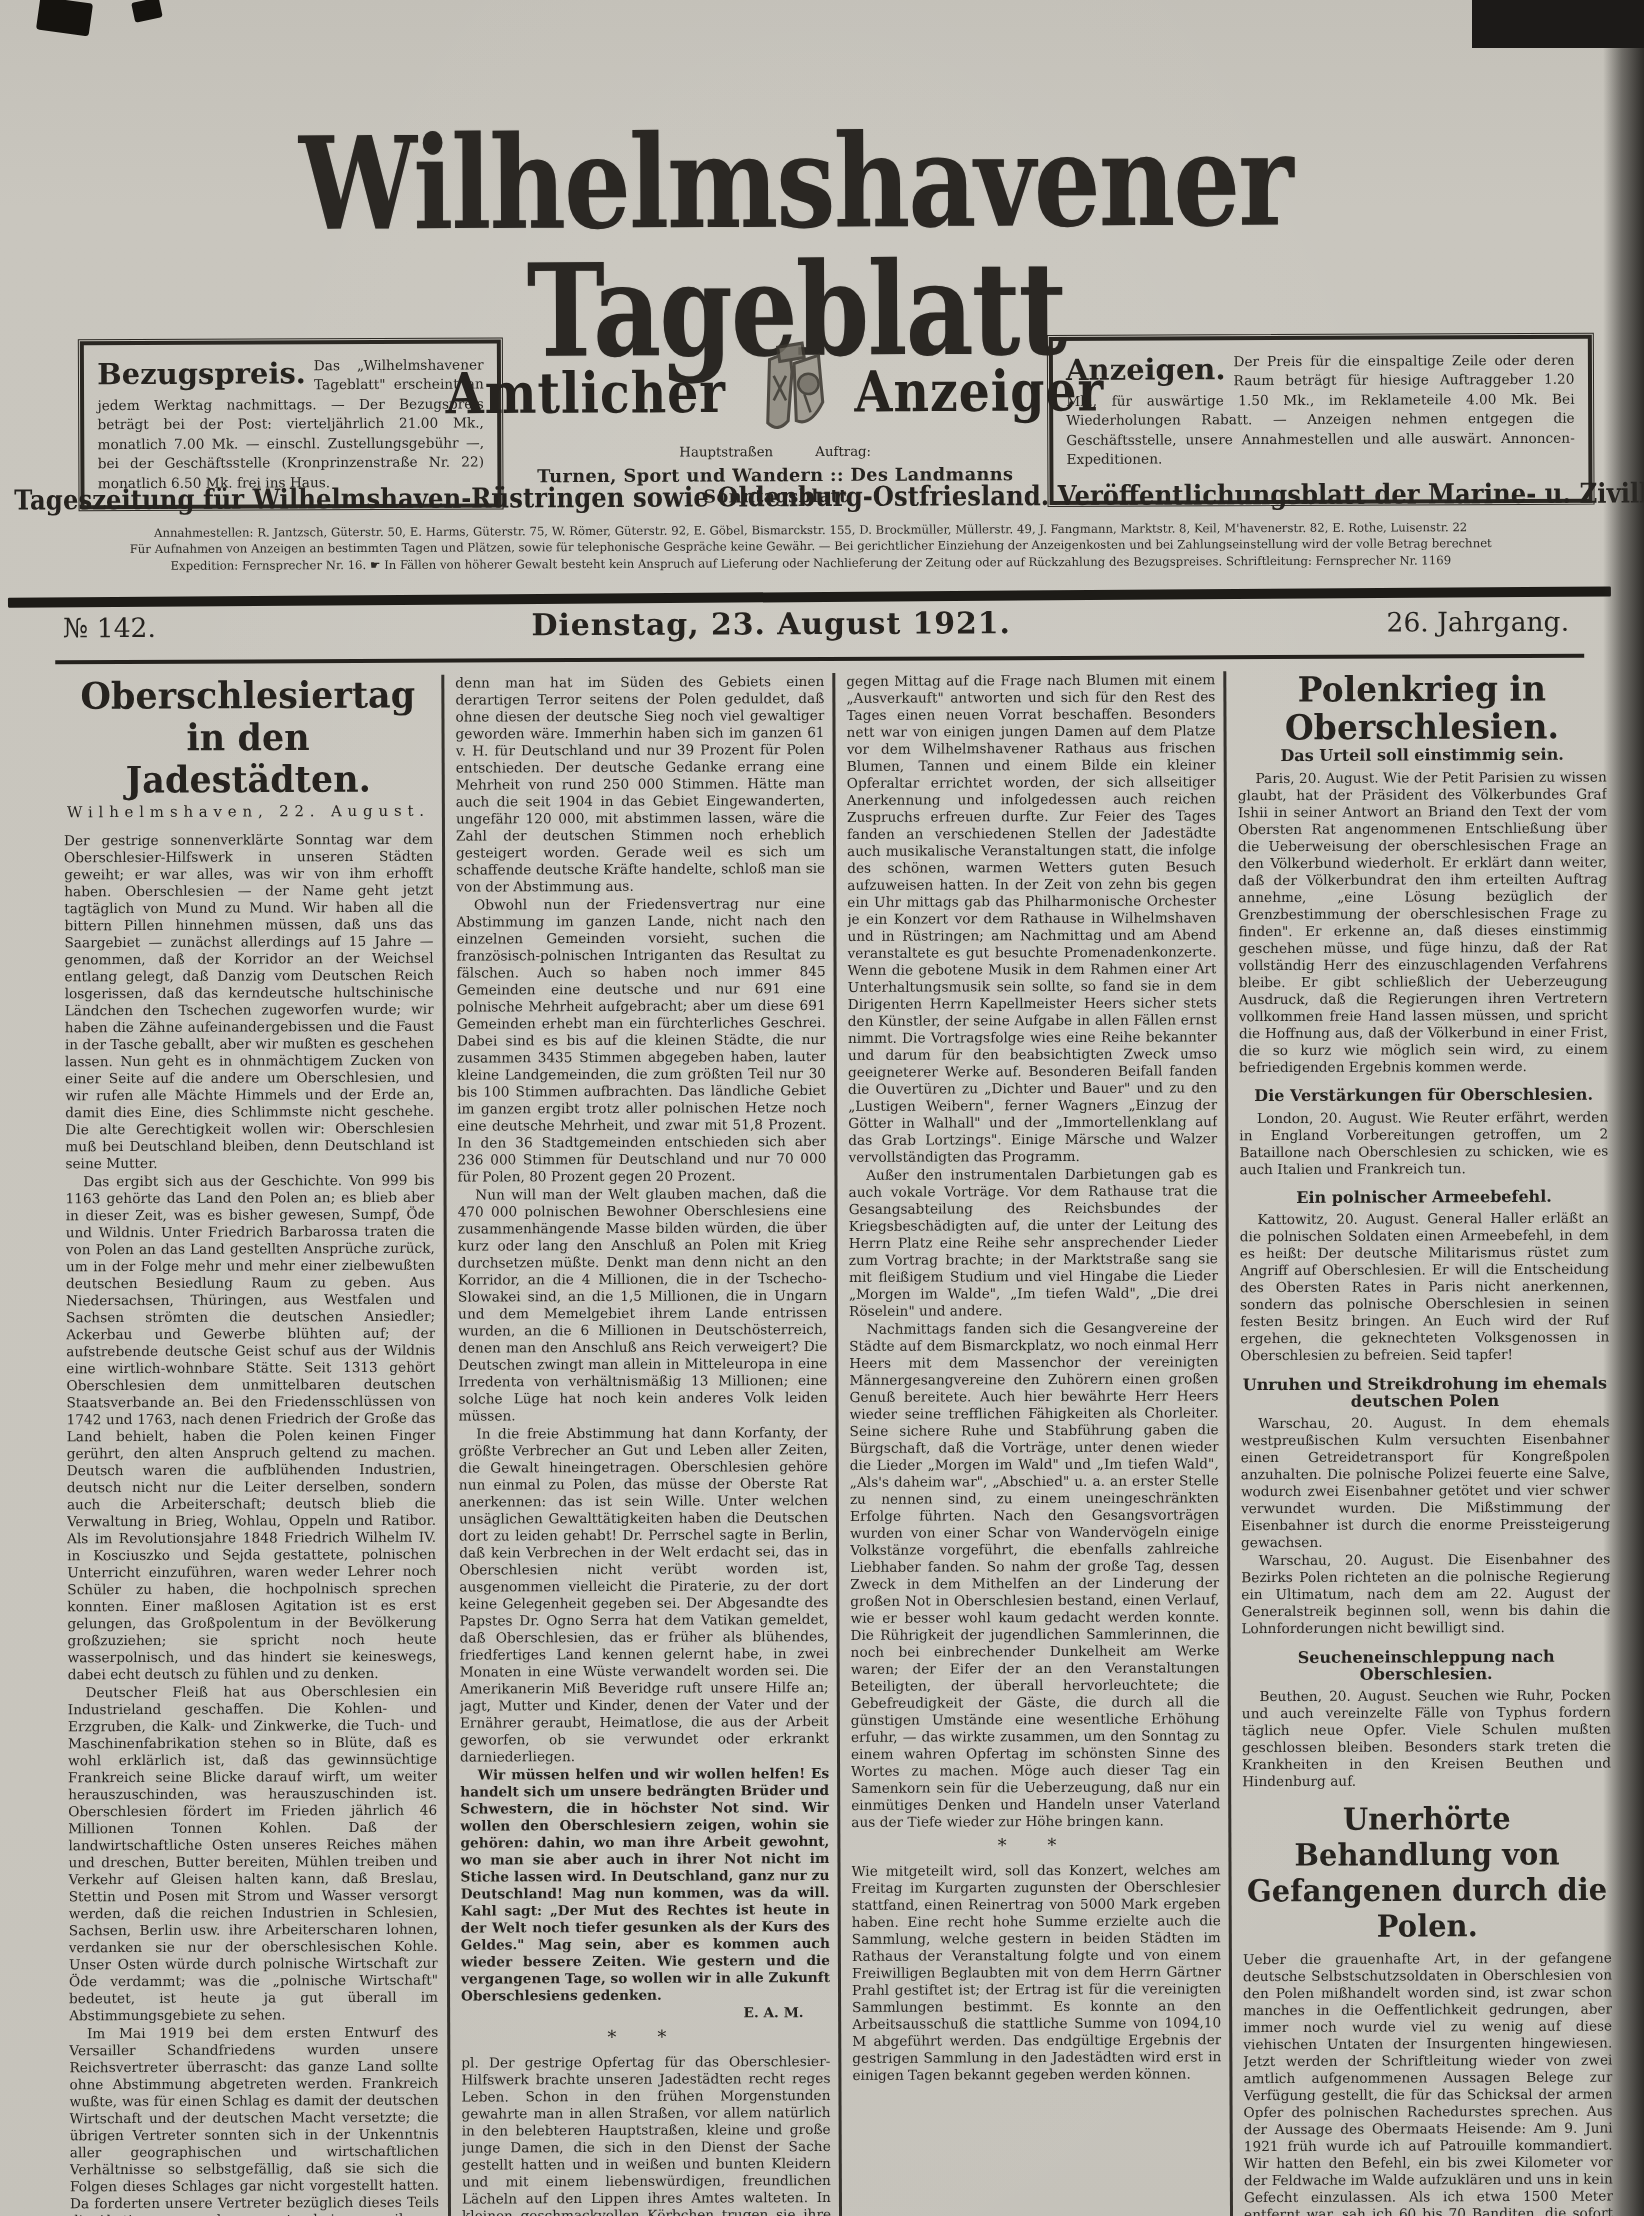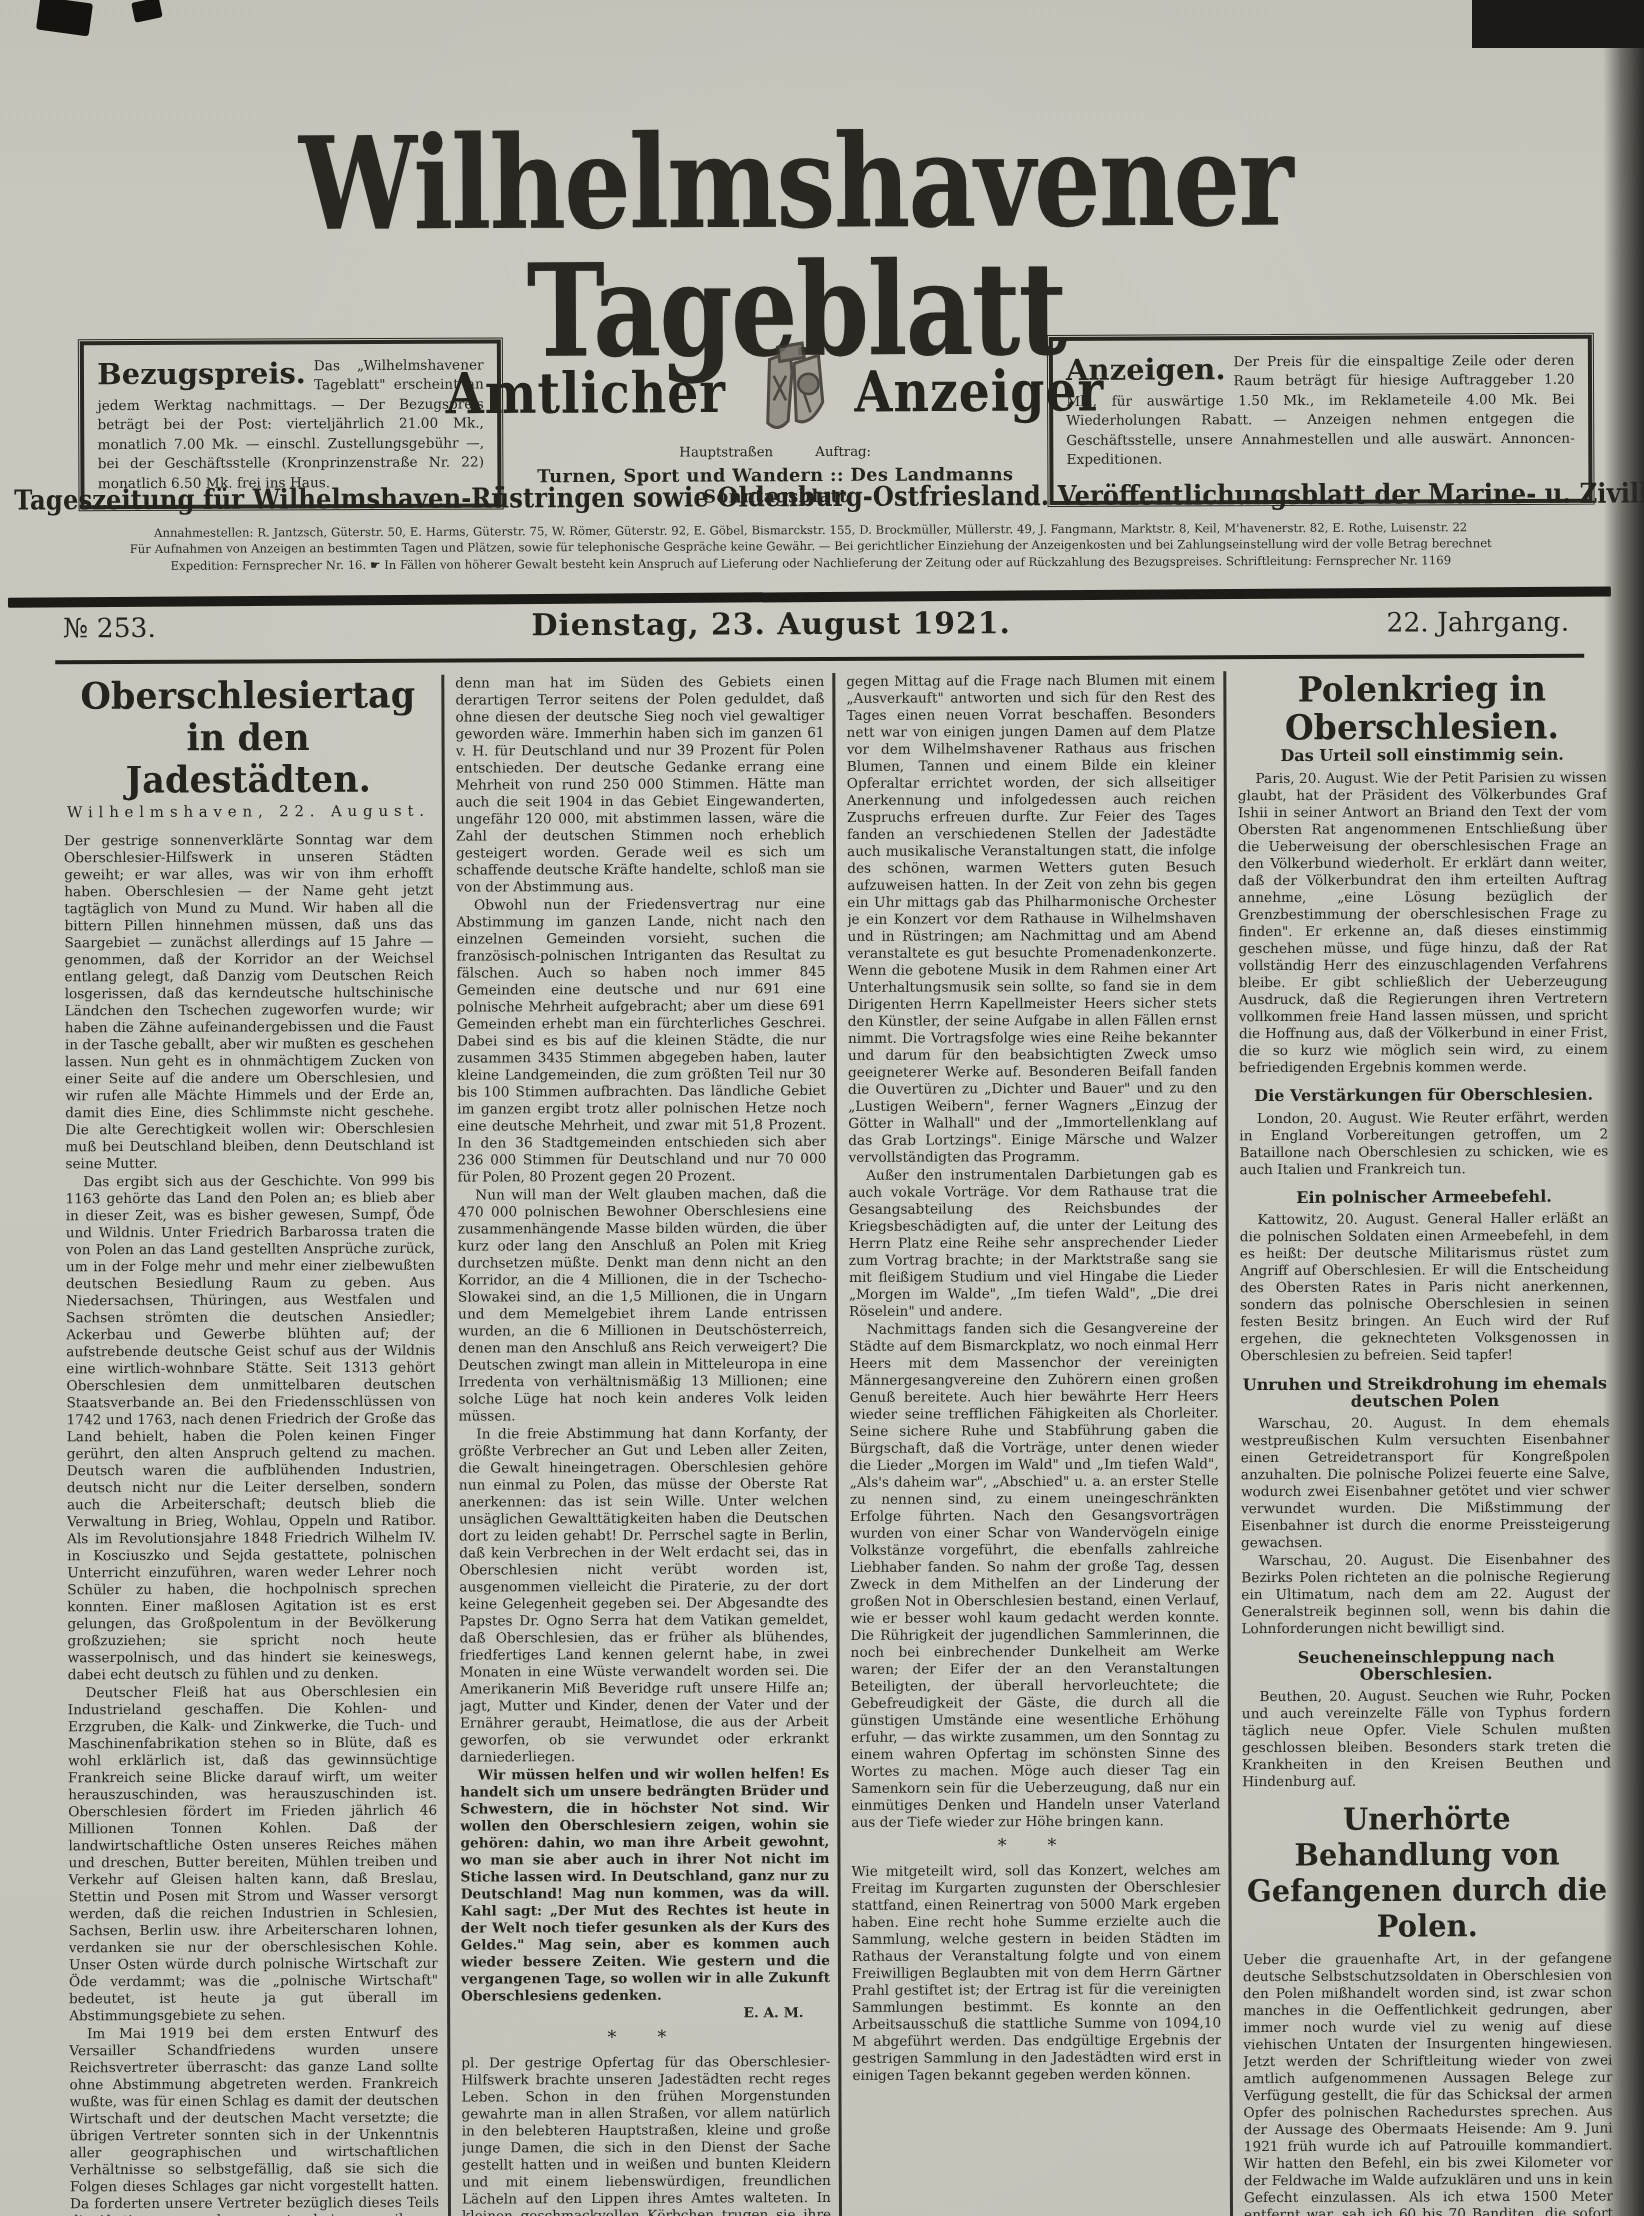--- a/index.html
+++ b/index.html
@@ -119,23 +119,23 @@
 
     <div class="smallprint">
       <div>Annahmestellen: R. Jantzsch, Güterstr. 50, E. Harms, Güterstr. 75, W. Römer, Güterstr. 92, E. Göbel, Bismarckstr. 155, D. Brockmüller, Müllerstr. 49, J. Fangmann, Marktstr. 8, Keil, M'havenerstr. 82, E. Rothe, Luisenstr. 22</div>
       <div>Für Aufnahmen von Anzeigen an bestimmten Tagen und Plätzen, sowie für telephonische Gespräche keine Gewähr. — Bei gerichtlicher Einziehung der Anzeigenkosten und bei Zahlungseinstellung wird der volle Betrag berechnet</div>
       <div>Expedition: Fernsprecher Nr. 16. ☛ In Fällen von höherer Gewalt besteht kein Anspruch auf Lieferung oder Nachlieferung der Zeitung oder auf Rückzahlung des Bezugspreises. Schriftleitung: Fernsprecher Nr. 1169</div>
     </div>
 
     <div class="rule-heavy" style="top:592px"></div>
 
     <div class="daterow">
-      <span class="issue-no">№ 253.</span>
+      <span class="issue-no">№ 142.</span>
       <span class="date-center">Dienstag, 23. August 1921.</span>
-      <span class="volume">22. Jahrgang.</span>
+      <span class="volume">26. Jahrgang.</span>
     </div>
 
     <div class="rule-thin" style="top:657px"></div>
 
     <div class="vrule vr1"></div>
     <div class="vrule vr2"></div>
     <div class="vrule vr3"></div>
 
     <div class="col col1">
       <div class="art-head">

